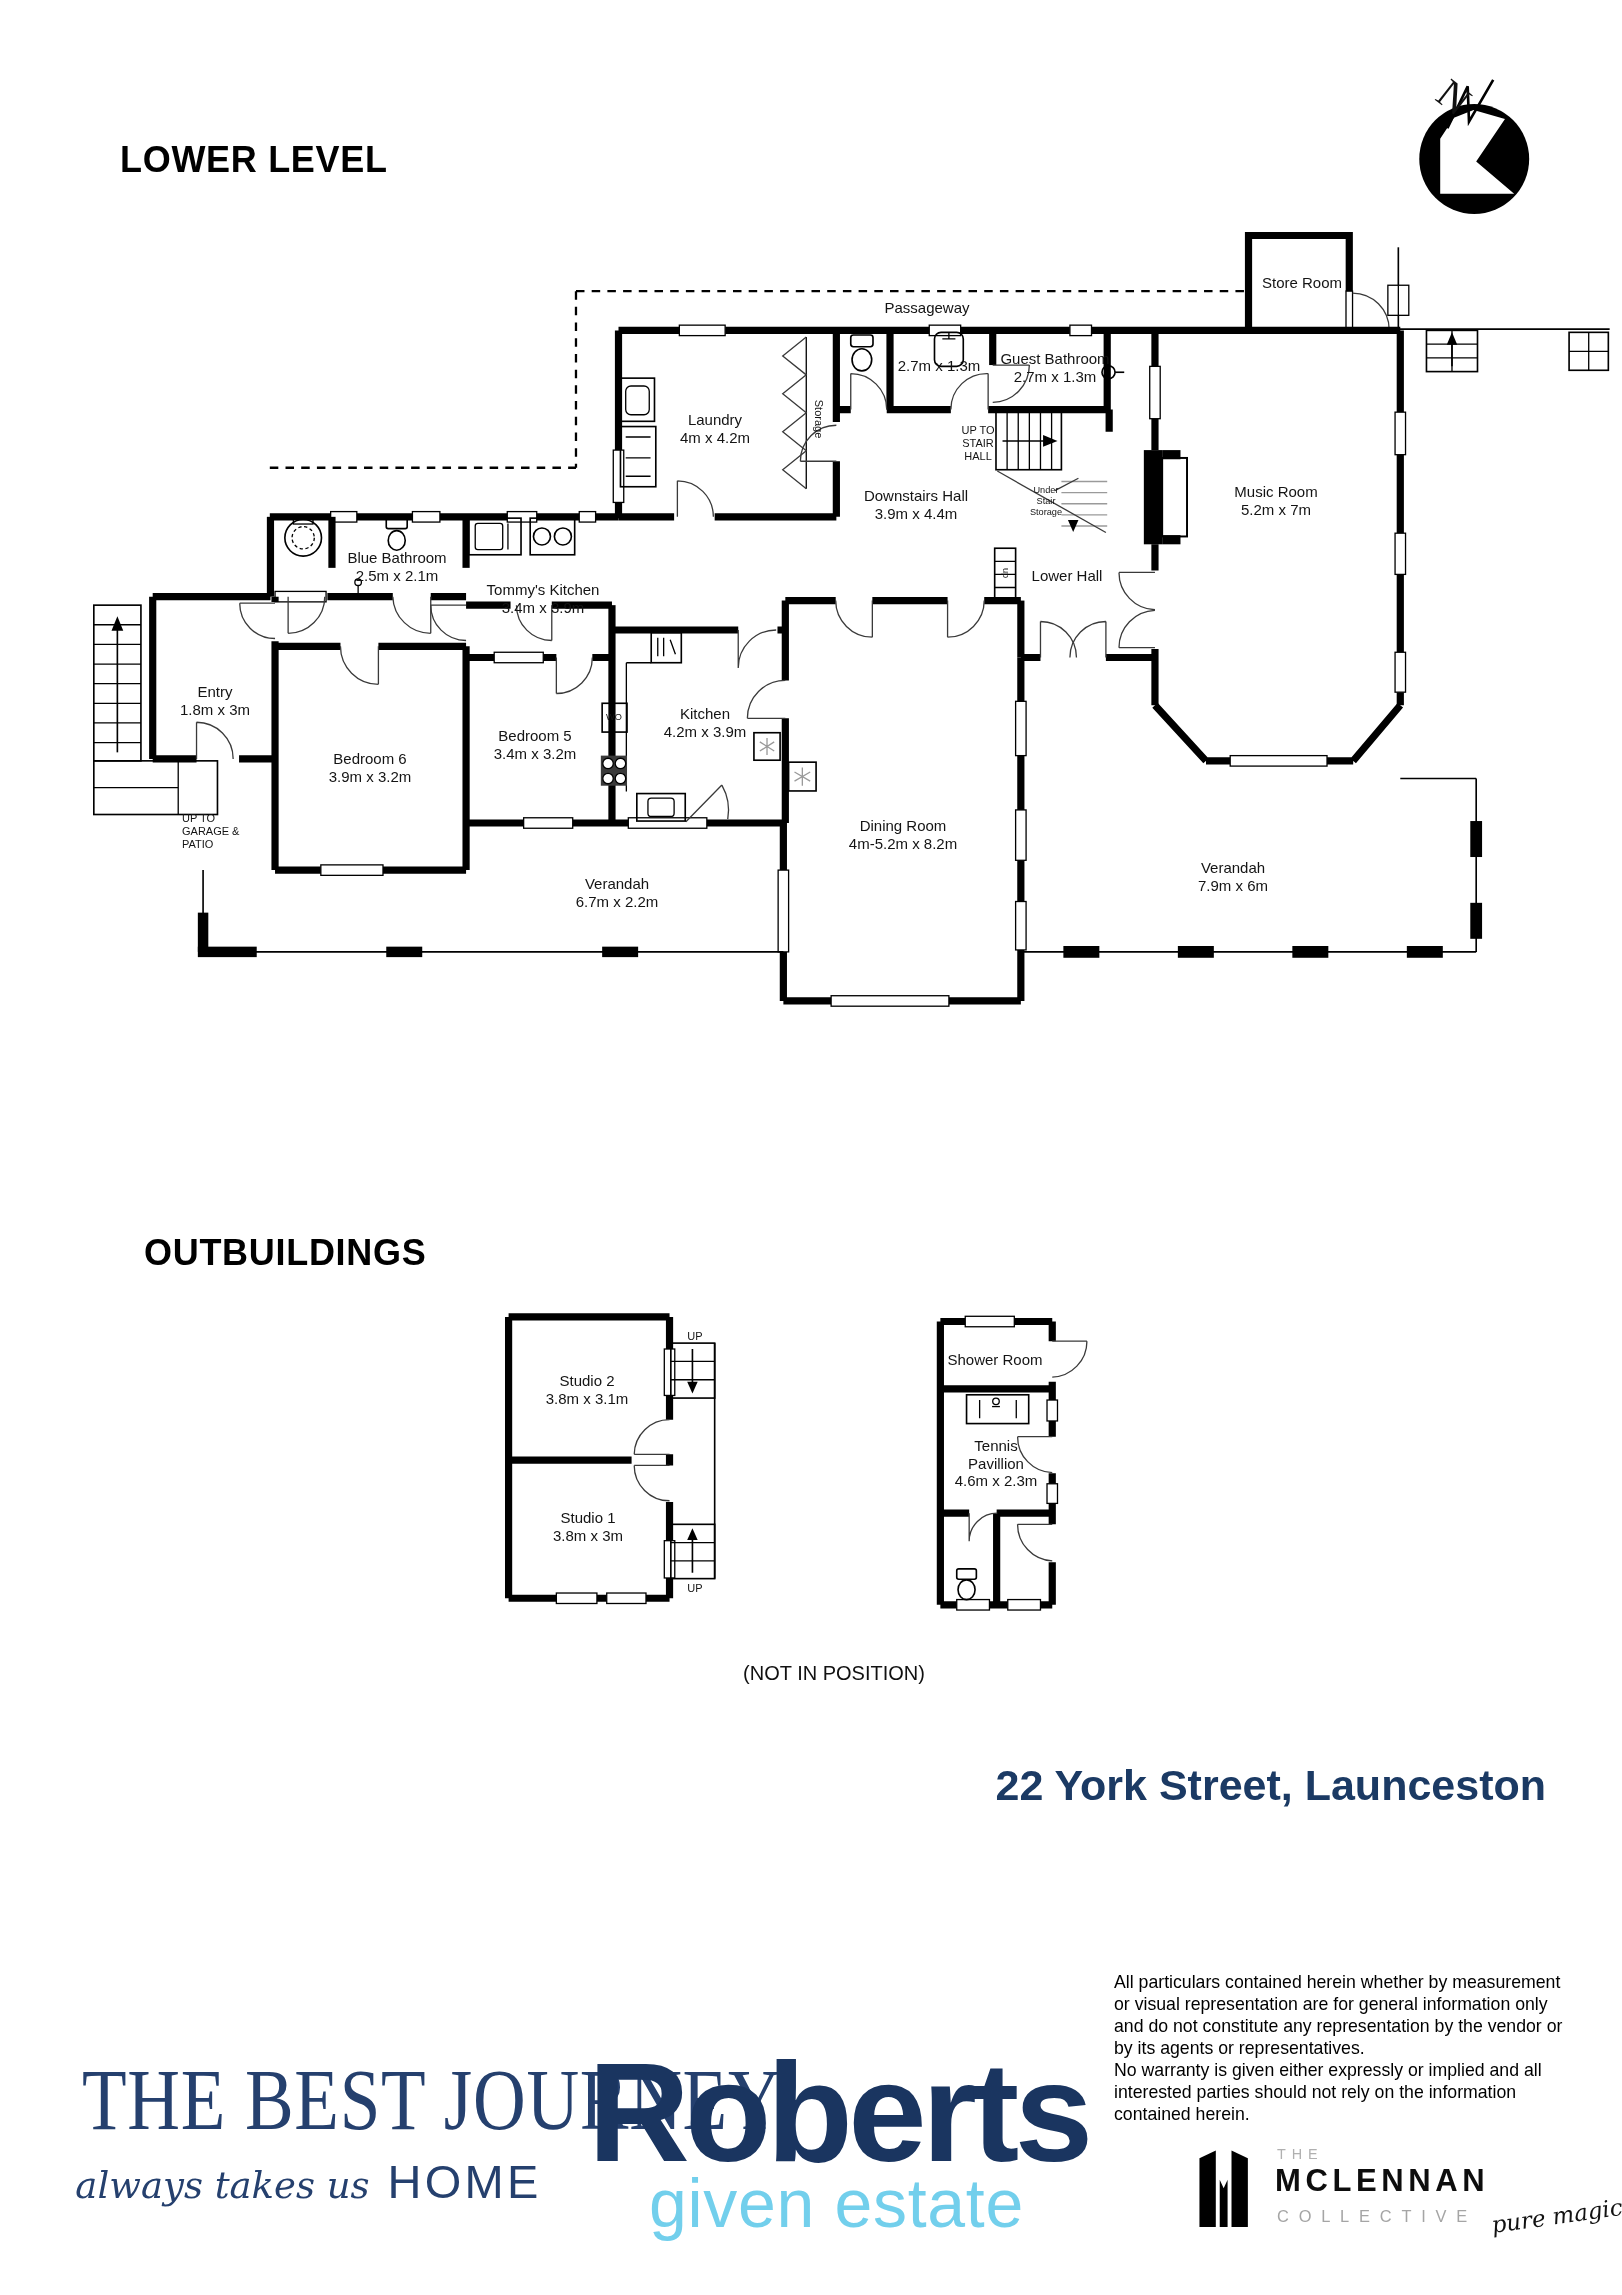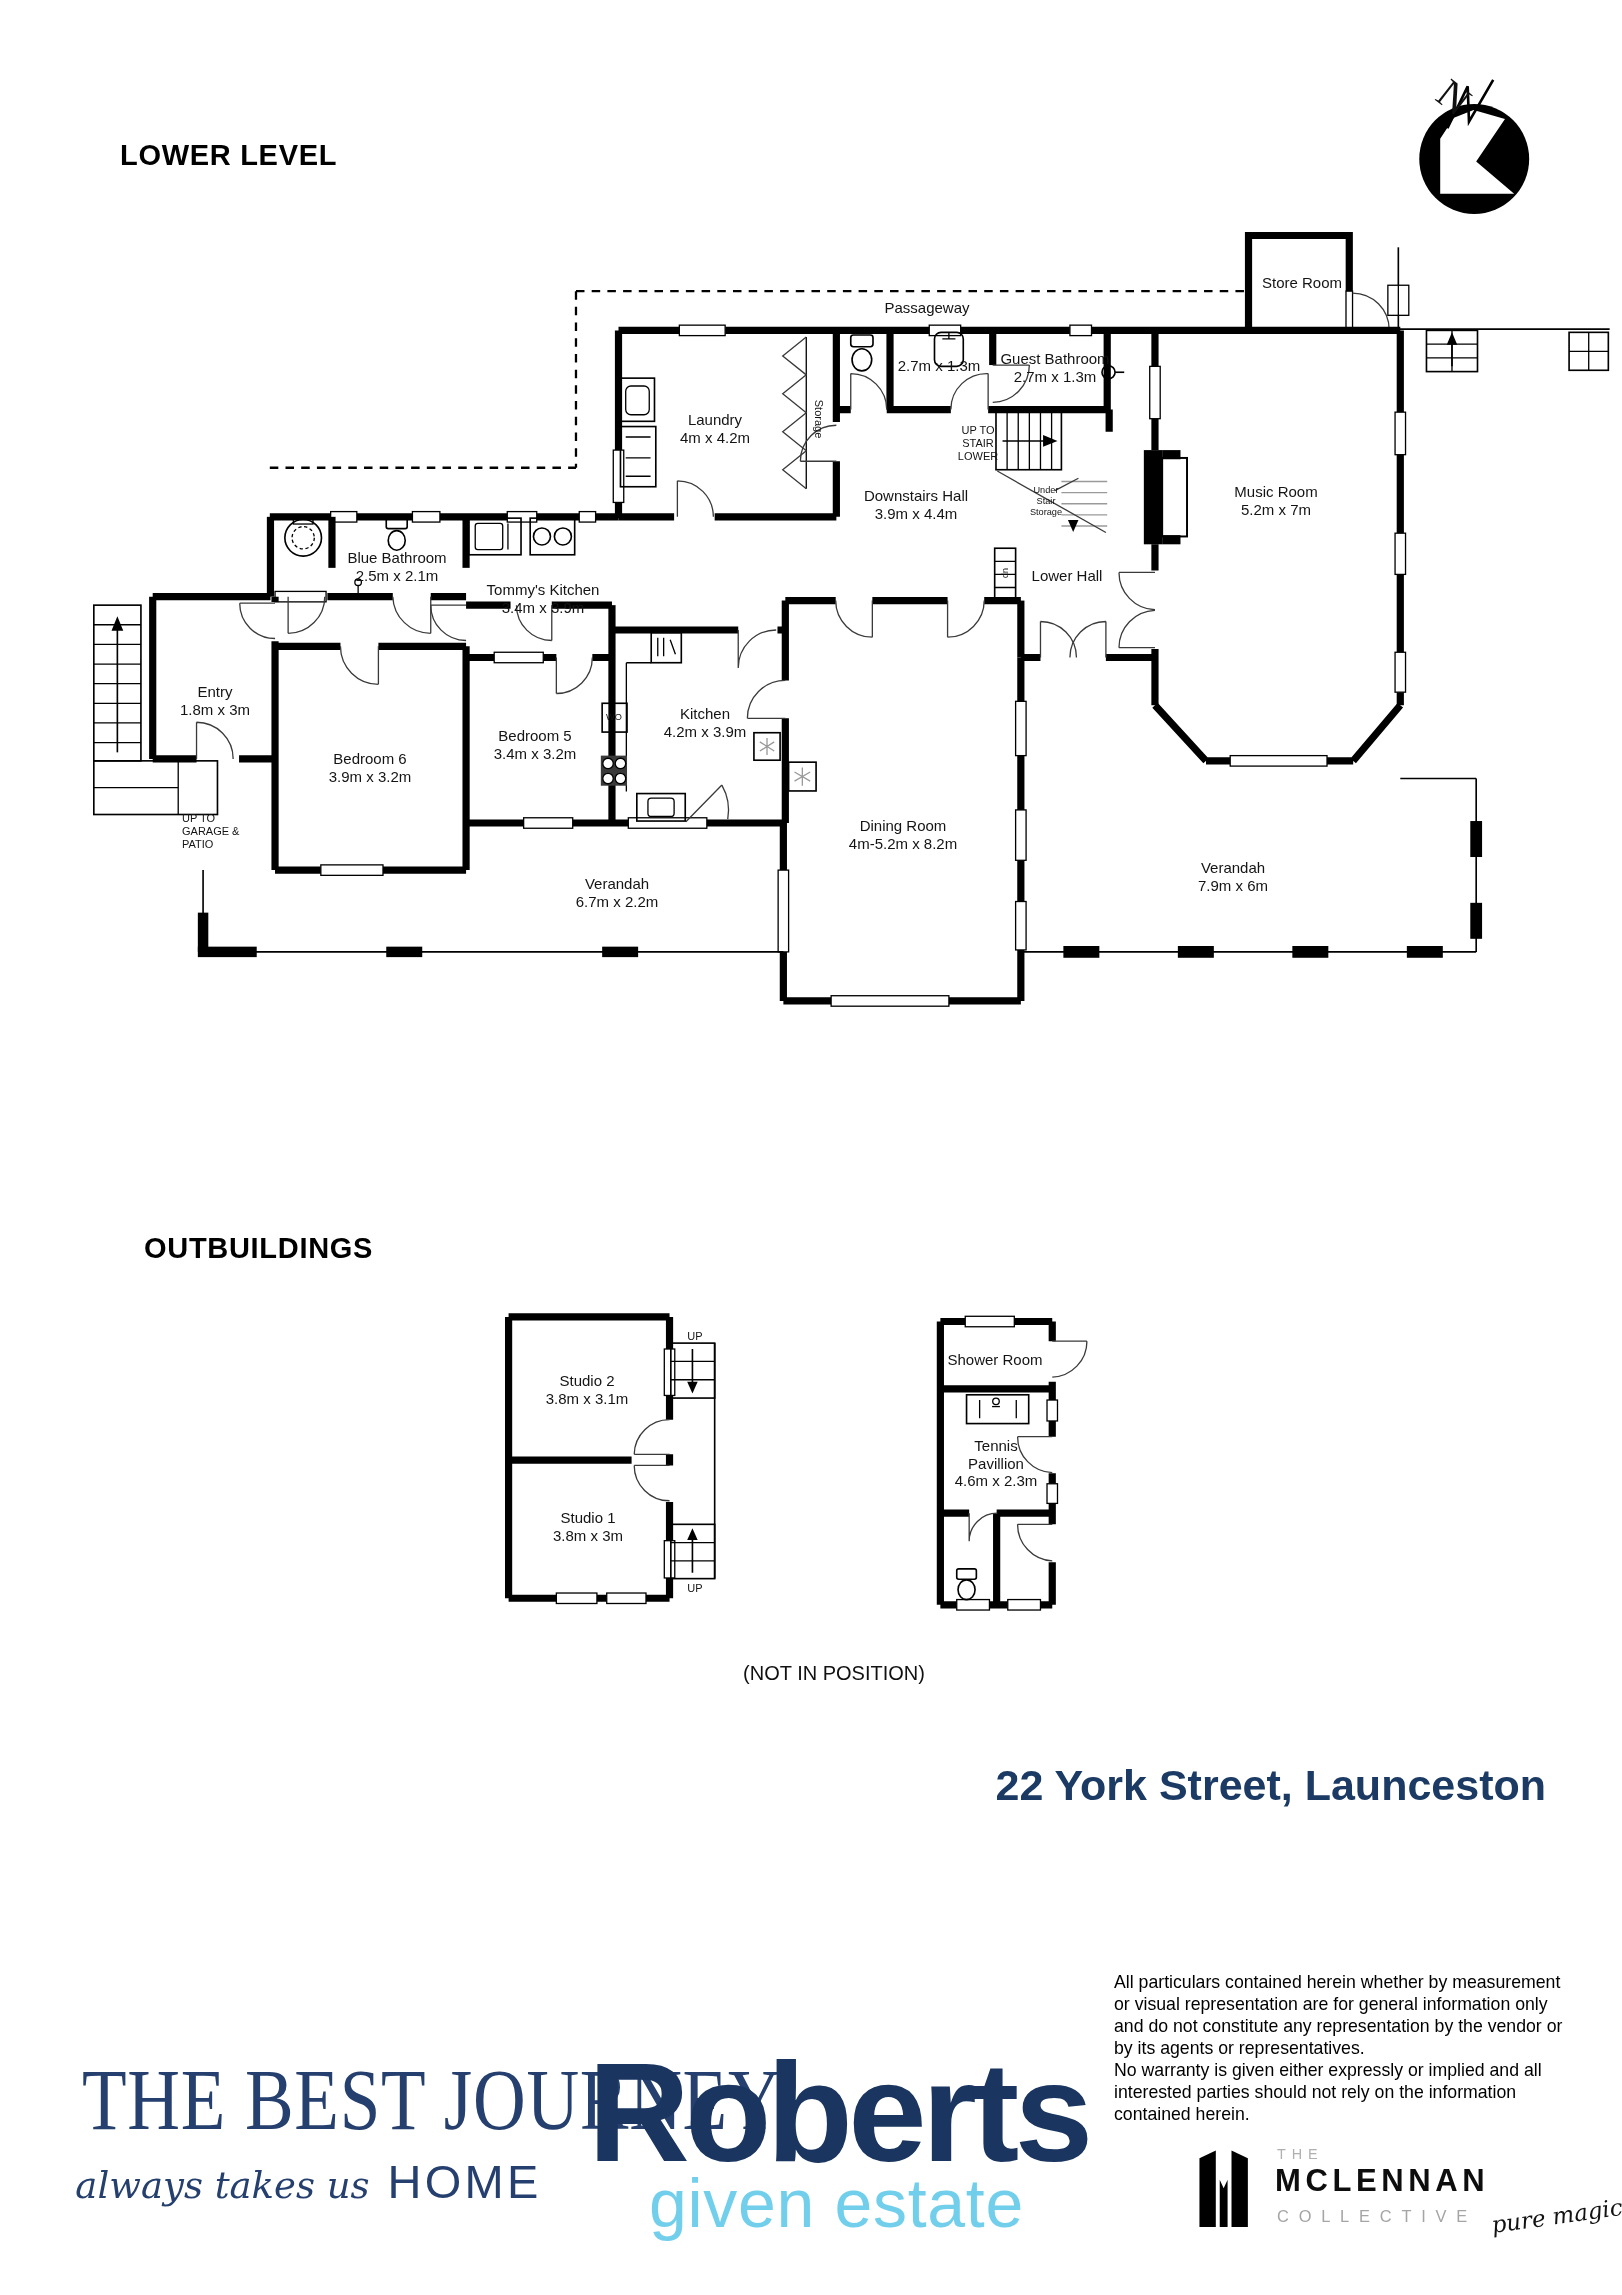--- a/index.html
+++ b/index.html
@@ -16,21 +16,21 @@
   .win{fill:#fff;stroke:#000;stroke-width:2;}
   .blk{fill:#000;stroke:none;}
   .wht{fill:#fff;stroke:none;}
   
   .lbl{position:absolute;transform:translate(-50%,-50%);text-align:center;
        font-size:15px;line-height:17.7px;white-space:nowrap;color:#141414;}
   .lbl.sm{font-size:11px;line-height:13px;}
   .lbl.xs{font-size:9.2px;line-height:11px;}
   .lbl.rot90{transform:translate(-50%,-50%) rotate(90deg);}
   .lbl.leftal{transform:translate(0,-50%);text-align:left;}
-  .h1{position:absolute;font-size:29px;font-weight:bold;letter-spacing:0.7px;color:#000;}
+  .h1{position:absolute;font-size:36px;font-weight:bold;letter-spacing:0.7px;color:#000;}
   .nip{position:absolute;transform:translateX(-50%);font-size:20px;color:#111;}
   .address{position:absolute;right:77px;top:1761px;font-size:43px;font-weight:bold;
            color:#1b3a64;letter-spacing:0;}
   .disclaimer{position:absolute;left:1114px;top:1971px;width:458px;font-size:17.7px;
               line-height:22px;color:#000;}
   
   .bj{position:absolute;left:82px;top:2061px;width:453px;text-align:center;color:#25406e;}
   .bj-1{font-family:"Liberation Serif",serif;font-size:73px;line-height:79px;
         text-transform:uppercase;transform:scaleY(1.18);letter-spacing:0.7px;white-space:nowrap;}
   .bj-2{margin-top:14.4px;display:flex;align-items:baseline;justify-content:center;gap:18px;}
@@ -352,21 +352,21 @@
   <div class="lbl" style="left:715px;top:429px">
     <div>Laundry</div>
     <div>4m x 4.2m</div>
     </div>
   <div class="lbl sm rot90" style="left:818px;top:419px">
     <div>Storage</div>
     </div>
   <div class="lbl sm" style="left:978px;top:443px">
     <div>UP TO</div>
     <div>STAIR</div>
-    <div>LOWER</div>
+    <div>HALL</div>
     </div>
   <div class="lbl" style="left:916px;top:505px">
     <div>Downstairs Hall</div>
     <div>3.9m x 4.4m</div>
     </div>
   <div class="lbl xs" style="left:1046px;top:501px">
     <div>Under</div>
     <div>Stair</div>
     <div>Storage</div>
     </div>

